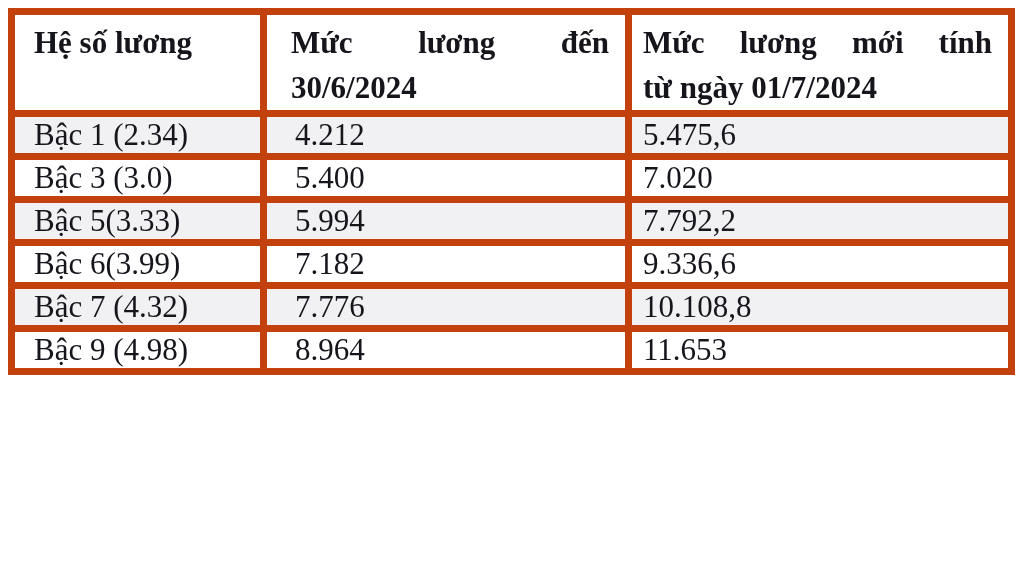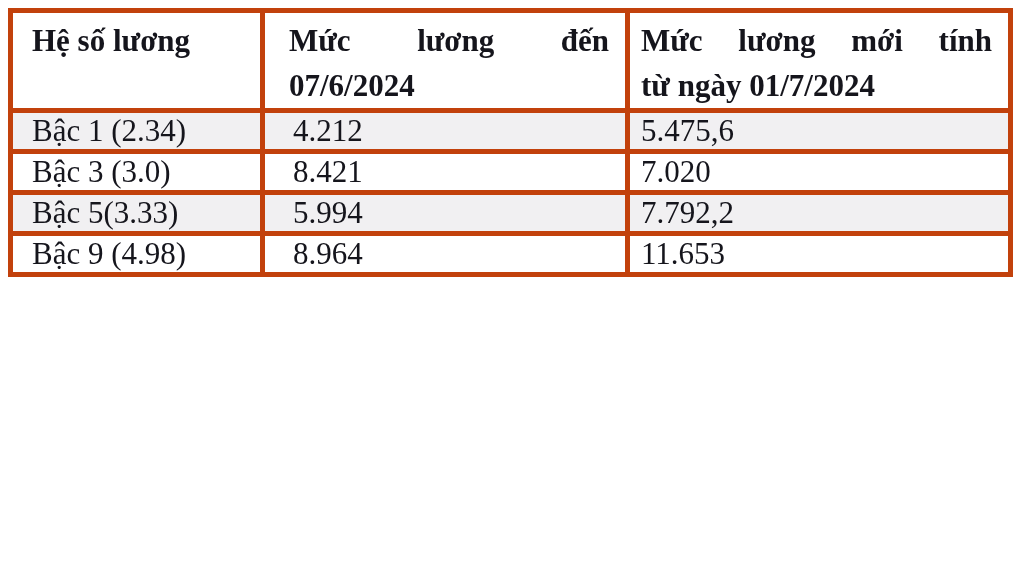--- a/index.html
+++ b/index.html
@@ -20,21 +20,21 @@
   }
   table.salary-table {
     border-collapse: collapse;
     table-layout: fixed;
     width: 1000px;
   }
   col.c1 { width: 252px; }
   col.c2 { width: 365px; }
   col.c3 { width: 383px; }
   th, td {
-    border: 5px solid #c2410c;
+    border: 7px solid #c2410c;
     text-align: left;
     font-weight: normal;
     margin-left: 19px;
   }
   thead th {
     background: #ffffff;
     vertical-align: top;
     font-weight: bold;
     font-size: 31px;
     height: 95px;
@@ -75,43 +75,53 @@
       <col class="c2">
       <col class="c3">
     </colgroup>
     <thead>
       <tr>
         <th class="col1">
           <div class="hline">Hệ số lương</div>
         </th>
         <th class="col2">
           <div class="hline jline">Mức lương đến</div>
-          <div class="hline">07/6/2024</div>
+          <div class="hline">30/6/2024</div>
         </th>
         <th class="col3">
           <div class="hline jline">Mức lương mới tính</div>
           <div class="hline">từ ngày 01/7/2024</div>
         </th>
       </tr>
     </thead>
     <tbody>
       <tr>
         <td class="col1">Bậc 1 (2.34)</td>
         <td class="col2">4.212</td>
         <td class="col3">5.475,6</td>
       </tr>
       <tr>
         <td class="col1">Bậc 3 (3.0)</td>
-        <td class="col2">8.421</td>
+        <td class="col2">5.400</td>
         <td class="col3">7.020</td>
       </tr>
       <tr>
         <td class="col1">Bậc 5(3.33)</td>
         <td class="col2">5.994</td>
         <td class="col3">7.792,2</td>
+      </tr>
+      <tr>
+        <td class="col1">Bậc 6(3.99)</td>
+        <td class="col2">7.182</td>
+        <td class="col3">9.336,6</td>
+      </tr>
+      <tr>
+        <td class="col1">Bậc 7 (4.32)</td>
+        <td class="col2">7.776</td>
+        <td class="col3">10.108,8</td>
       </tr>
       <tr>
         <td class="col1">Bậc 9 (4.98)</td>
         <td class="col2">8.964</td>
         <td class="col3">11.653</td>
       </tr>
     </tbody>
   </table>
 </div>
 

